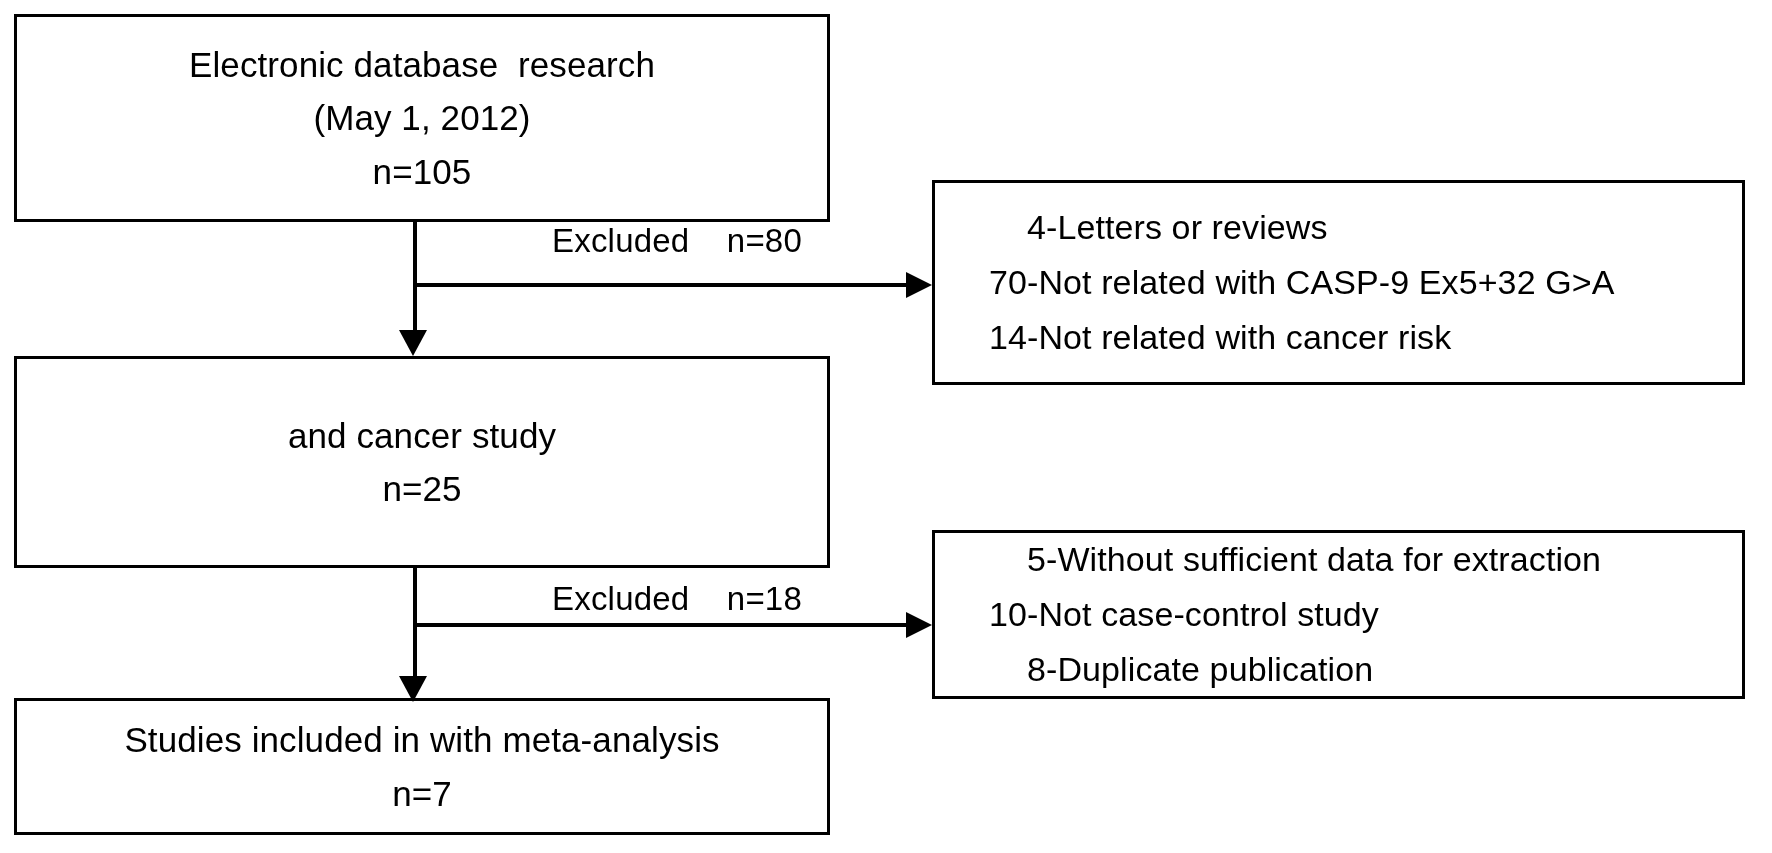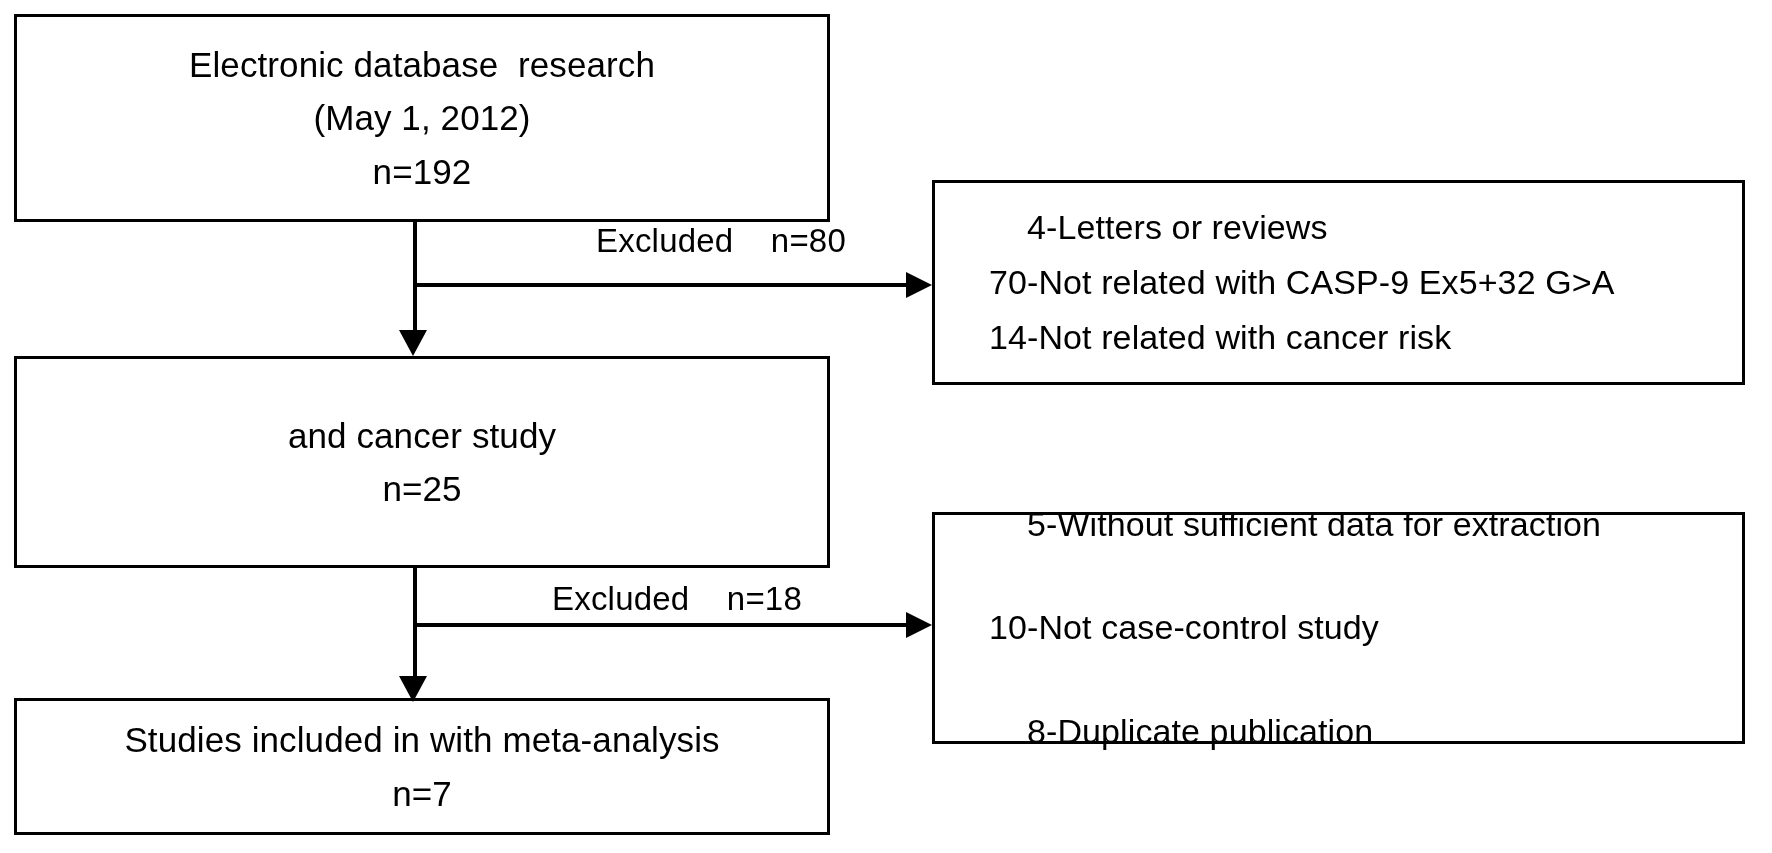--- a/index.html
+++ b/index.html
@@ -38,21 +38,21 @@
     left: 932px;
     width: 813px;
     align-items: flex-start;
     text-align: left;
   }
 
   #box-search      { top: 14px;  height: 208px; }
   #box-evaluate    { top: 356px; height: 212px; }
   #box-included    { top: 698px; height: 137px; }
   #box-excluded-1  { top: 180px; height: 205px; }
-  #box-excluded-2  { top: 512px; height: 232px; gap: 48px; }
+  #box-excluded-2  { top: 530px; height: 169px; }
 
   .box-line {
     font-size: 35px;
     line-height: 1.52;
     white-space: pre;
     letter-spacing: 0.1px;
   }
   .box-right .box-line {
     padding-left: 54px;
     font-size: 34px;
@@ -103,32 +103,32 @@
   
   #branch-2       { left: 415px; top: 623px; width: 493px; }
   #branch-2-arrow { left: 906px; top: 612px; }
 
   .edge-label {
     position: absolute;
     font-size: 33px;
     white-space: pre;
     letter-spacing: 0.2px;
   }
-  #label-excluded-1 { left: 552px; top: 222px; margin-left: 44px; }
+  #label-excluded-1 { left: 552px; top: 222px; }
   #label-excluded-2 { left: 552px; top: 580px; }
 </style>
 </head>
 <body>
 
 <div id="canvas">
 
   <div class="box box-left" id="box-search">
     <div class="box-line">Electronic database  research</div>
     <div class="box-line">(May 1, 2012)</div>
-    <div class="box-line">n=192</div>
+    <div class="box-line">n=105</div>
   </div>
 
   <div class="box box-left" id="box-evaluate">
     <div class="box-line">and cancer study</div>
     <div class="box-line">n=25</div>
   </div>
 
   <div class="box box-left" id="box-included">
     <div class="box-line">Studies included in with meta-analysis</div>
     <div class="box-line">n=7</div>

